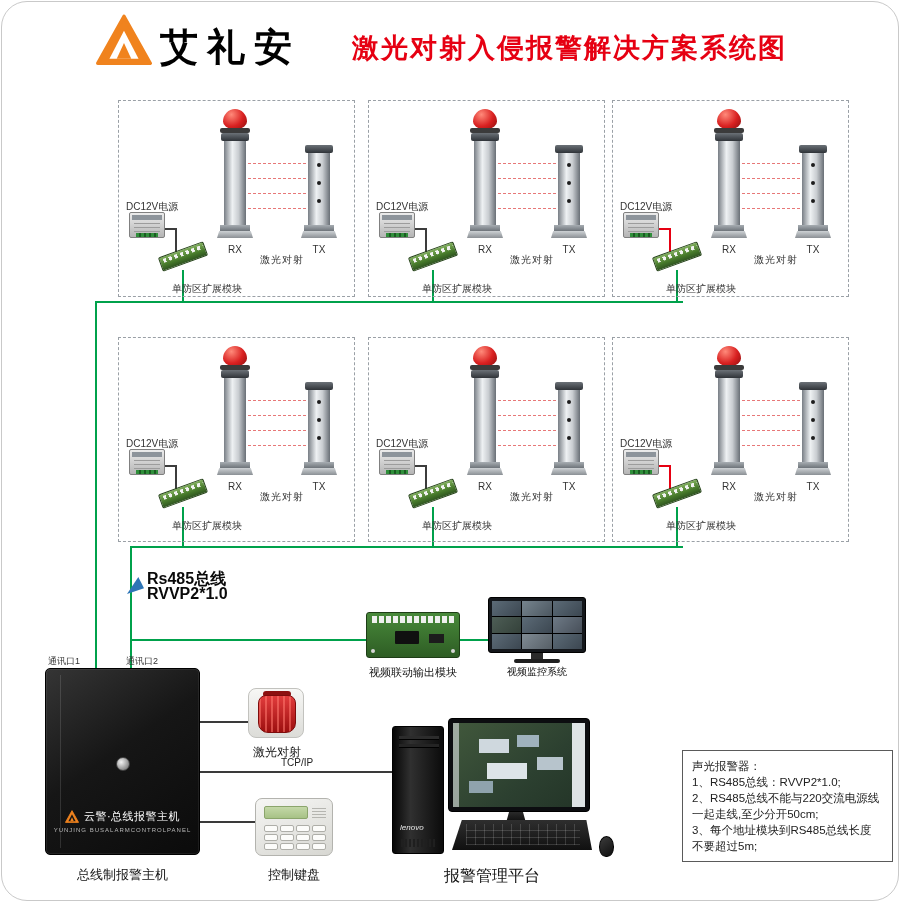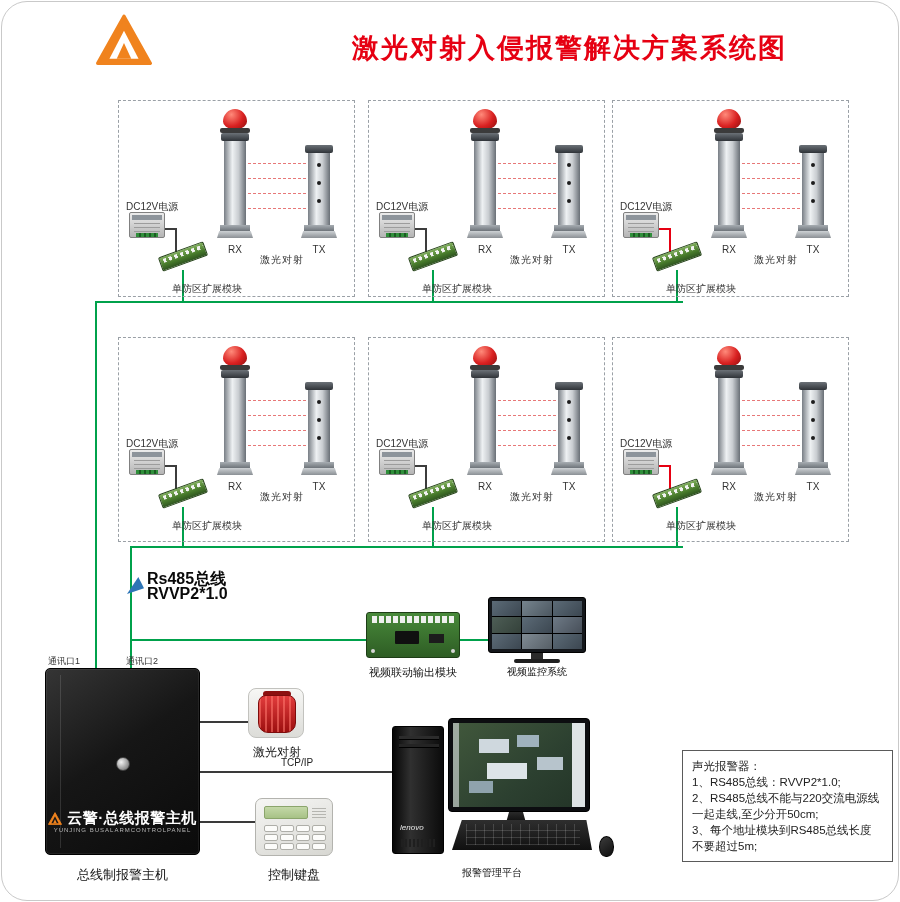--- a/index.html
+++ b/index.html
@@ -63,21 +63,21 @@
   #bus-label{position:absolute;left:147px;top:571px;font-size:16px;font-weight:700;color:#0a0a0a;line-height:15px;white-space:nowrap}
   
   #host{position:absolute;left:45px;top:668px;width:155px;height:187px;
         background:linear-gradient(145deg,#353535,#161616 45%,#0b0b0b);
         border:1px solid #000;border-radius:5px;box-shadow:inset 0 0 0 1px rgba(255,255,255,.07)}
   .host-seam{position:absolute;left:14px;top:6px;bottom:6px;width:1px;background:rgba(255,255,255,.13)}
   .host-lock{position:absolute;left:70px;top:88px;width:14px;height:14px;border-radius:50%;
              background:radial-gradient(circle at 35% 35%,#f2f2f2,#9b9b9b 60%,#5f5f5f);border:1px solid #444}
   .host-brand{position:absolute;left:0;right:0;top:140px;display:flex;align-items:center;justify-content:center;gap:5px}
   .host-brand svg{width:14px;height:13px;flex:0 0 auto}
-  .host-brand-text{color:#fff;font-size:15px;font-weight:700;letter-spacing:.5px;white-space:nowrap}
+  .host-brand-text{color:#fff;font-size:11px;font-weight:400;letter-spacing:.5px;white-space:nowrap}
   .host-brand-sub{position:absolute;left:0;right:0;top:158px;text-align:center;color:#b9b9b9;font-size:6px;letter-spacing:1px;white-space:nowrap}
   .port-label{position:absolute;font-size:9px;color:#333;white-space:nowrap}
   .caption{position:absolute;color:#111;text-align:center;white-space:nowrap}
   
   #siren{position:absolute;left:248px;top:688px;width:56px;height:50px;background:linear-gradient(180deg,#f7f7f5,#dcdcd8);
          border:1px solid #c2c2be;border-radius:8px}
   .siren-top{position:absolute;left:14px;top:2px;width:28px;height:6px;background:#8c1010;border-radius:3px}
   .siren-horn{position:absolute;left:9px;top:6px;width:38px;height:38px;border-radius:8px 8px 10px 10px;
               background:repeating-linear-gradient(90deg,rgba(255,120,110,.55) 0 2px,transparent 2px 6px),linear-gradient(180deg,#e23c3c,#9c0f0f);
               border:1px solid #7d0c0c}
@@ -146,20 +146,21 @@
 <div id="stage">
   <div class="frame"></div>
 
   <div class="logo">
     <svg viewBox="0 0 100 92">
       <path d="M50 4 L97 88 L3 88 Z" fill="#f0831e" stroke="#f0831e" stroke-width="6" stroke-linejoin="round"></path>
       <path d="M50 30 L76 80 L24 80 Z" fill="#ffffff"></path>
       <path d="M50 52 L63 80 L37 80 Z" fill="#f0831e"></path>
     </svg>
   </div>
+  <div class="brand">艾礼安</div>
   <div class="title">激光对射入侵报警解决方案系统图</div>
 
   <i class="wire" style="left:95px;top:301px;width:588px;height:2px"></i>
   <i class="wire" style="left:130px;top:546px;width:553px;height:2px"></i>
   <i class="wire" style="left:95px;top:301px;width:2px;height:369px"></i>
   <i class="wire" style="left:130px;top:546px;width:2px;height:124px"></i>
   <i class="wire" style="left:182px;top:270px;width:2px;height:33px"></i>
   <i class="wire" style="left:432px;top:270px;width:2px;height:33px"></i>
   <i class="wire" style="left:676px;top:270px;width:2px;height:33px"></i>
   <i class="wire" style="left:182px;top:507px;width:2px;height:41px"></i>
@@ -509,21 +510,21 @@
       <i class="bld b4"></i>
       <i class="bld b5"></i>
     </div>
   </div>
   <i id="pc-stand"></i>
   <i id="pc-base"></i>
   <div id="pc-kbd">
     <i class="kbd-keys"></i>
   </div>
   <i id="pc-mouse"></i>
-  <div class="caption" style="left:427px;top:866px;width:130px;font-size:10px">报警管理平台</div>
+  <div class="caption" style="left:427px;top:866px;width:130px;font-size:16px">报警管理平台</div>
 
   <div id="req">
     <div>声光报警器：</div>
     <div class="req-item">1、RS485总线：RVVP2*1.0;</div>
     <div class="req-item">2、RS485总线不能与220交流电源线一起走线,至少分开50cm;</div>
     <div class="req-item">3、每个地址模块到RS485总线长度不要超过5m;</div>
   </div>
 </div>
 
 </body></html>

